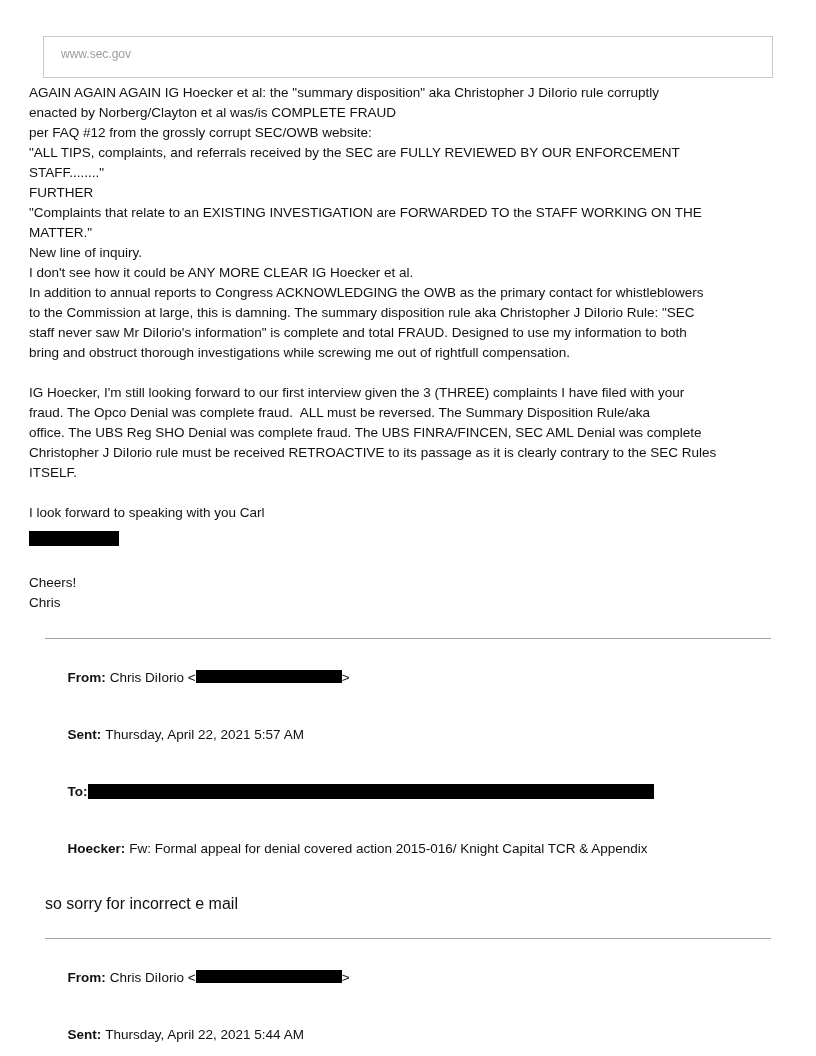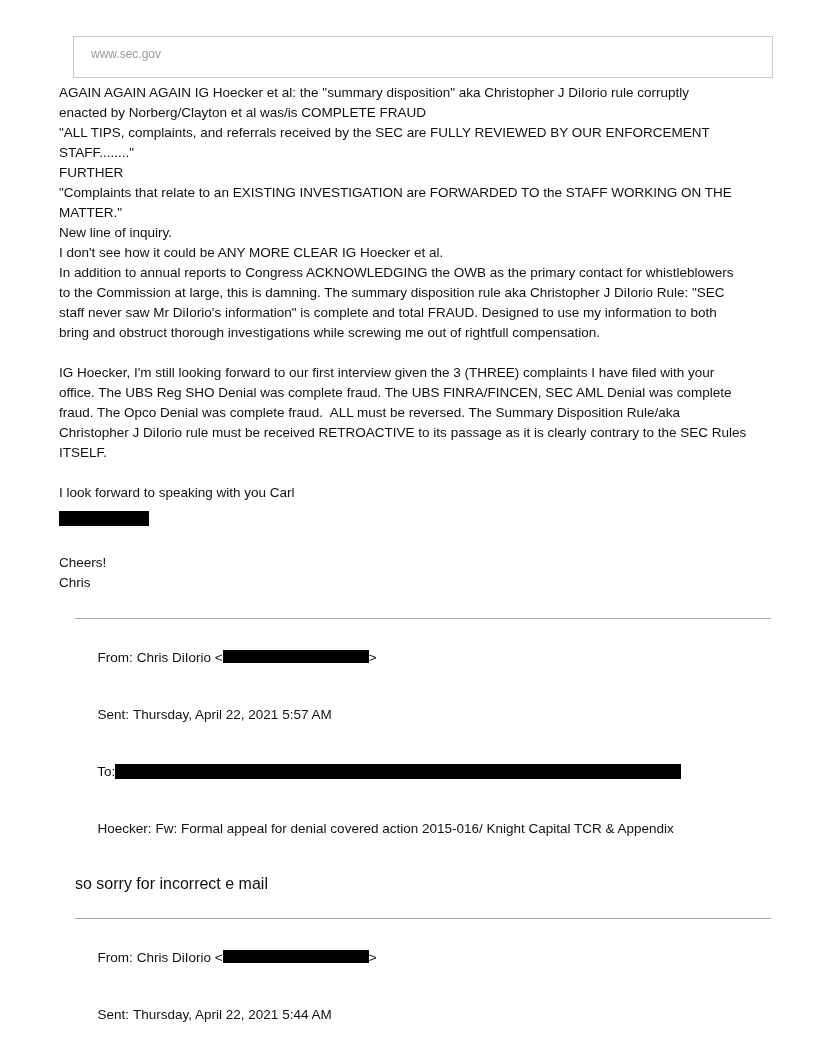--- a/index.html
+++ b/index.html
@@ -5,21 +5,20 @@
   html, body { margin: 0; padding: 0; background: #ffffff; }
   .page {
     position: relative;
     width: 816px;
     height: 1056px;
     background: #ffffff;
     font-family: "Liberation Sans", sans-serif;
     color: #111111;
     overflow: hidden;
     box-sizing: border-box;
-    padding-left: 30px;
   }
   .url-box {
     margin: 36px 43px 0 43px;
     height: 42px;
     border: 1px solid #c9c9c9;
     box-sizing: border-box;
     background: #ffffff;
   }
   .url-text {
     display: block;
@@ -47,21 +46,21 @@
     margin: 0 45px 0 45px;
   }
   .d1 { margin-top: 25px; }
   .d2 { margin-top: 24px; }
   .header-block { margin: 10px 45px 0 45px; }
   .hline {
     font-size: 13.5px;
     line-height: 19px;
     white-space: pre;
   }
-  .b { font-weight: 400; }
+  .b { font-weight: 700; }
   .gap { margin-right: 4px; }
   .redact-inline {
     display: inline-block;
     width: 146px;
     height: 13px;
     vertical-align: -1px;
   }
   .redact-to {
     display: inline-block;
     width: 566px;
@@ -80,35 +79,36 @@
 
 <div class="page">
 
   <div class="url-box">
     <span class="url-text">www.sec.gov</span>
   </div>
 
   <div class="content">
       <div class="line">AGAIN AGAIN AGAIN IG Hoecker et al: the "summary disposition" aka Christopher J DiIorio rule corruptly</div>
       <div class="line">enacted by Norberg/Clayton et al was/is COMPLETE FRAUD</div>
+      <div class="line">per FAQ #12 from the grossly corrupt SEC/OWB website:</div>
       <div class="line">"ALL TIPS, complaints, and referrals received by the SEC are FULLY REVIEWED BY OUR ENFORCEMENT</div>
       <div class="line">STAFF........"</div>
       <div class="line">FURTHER</div>
       <div class="line">"Complaints that relate to an EXISTING INVESTIGATION are FORWARDED TO the STAFF WORKING ON THE</div>
       <div class="line">MATTER."</div>
       <div class="line">New line of inquiry.</div>
       <div class="line">I don't see how it could be ANY MORE CLEAR IG Hoecker et al.</div>
       <div class="line">In addition to annual reports to Congress ACKNOWLEDGING the OWB as the primary contact for whistleblowers</div>
       <div class="line">to the Commission at large, this is damning. The summary disposition rule aka Christopher J DiIorio Rule: "SEC</div>
       <div class="line">staff never saw Mr DiIorio's information" is complete and total FRAUD. Designed to use my information to both</div>
       <div class="line">bring and obstruct thorough investigations while screwing me out of rightfull compensation.</div>
       <div class="line">&nbsp;</div>
       <div class="line">IG Hoecker, I'm still looking forward to our first interview given the 3 (THREE) complaints I have filed with your</div>
+      <div class="line">fraud. The Opco Denial was complete fraud.  ALL must be reversed. The Summary Disposition Rule/aka</div>
       <div class="line">office. The UBS Reg SHO Denial was complete fraud. The UBS FINRA/FINCEN, SEC AML Denial was complete</div>
-      <div class="line">fraud. The Opco Denial was complete fraud.  ALL must be reversed. The Summary Disposition Rule/aka</div>
       <div class="line">Christopher J DiIorio rule must be received RETROACTIVE to its passage as it is clearly contrary to the SEC Rules</div>
       <div class="line">ITSELF.</div>
       <div class="line">&nbsp;</div>
       <div class="line">I look forward to speaking with you Carl</div>
     </div>
 
   <div class="content redact-line">
     <span class="redact redact-sig" style="background: rgb(0, 0, 0);"></span>
   </div>
 

